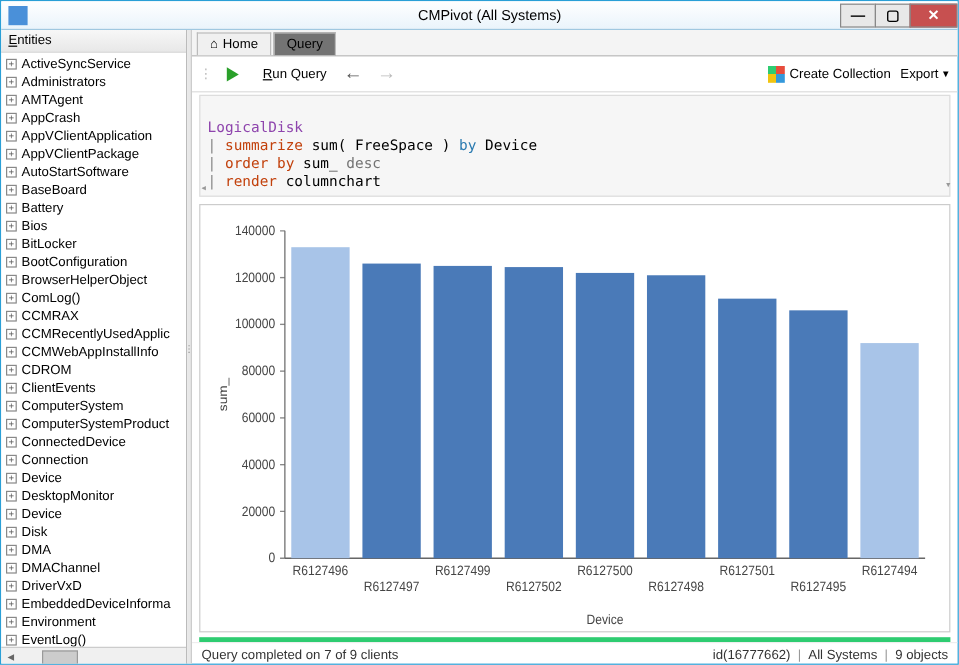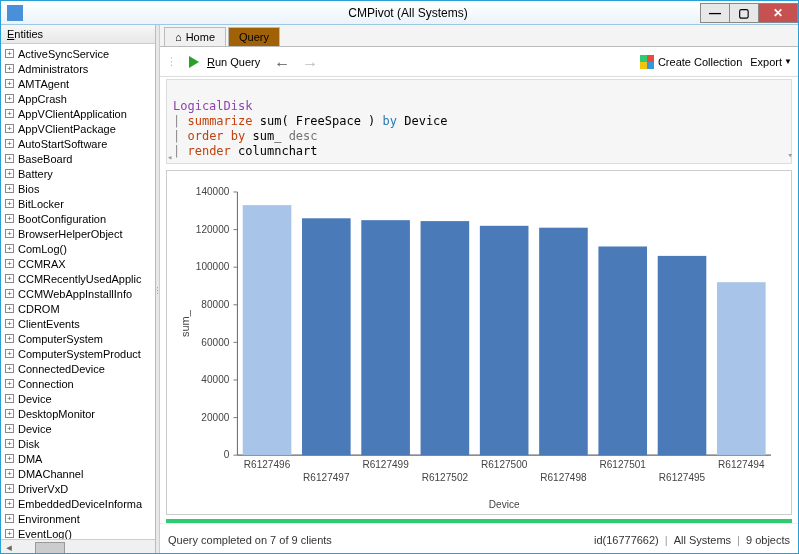--- a/index.html
+++ b/index.html
@@ -16,25 +16,25 @@
 .side-header u { text-decoration: underline; }
 .tree { flex:1; overflow:hidden; background:#fff; padding:2px 0; }
 .tree-item { display:flex; align-items:center; padding:0 4px; height:15px; white-space:nowrap; overflow:hidden; }
 .tree-item .plus { width:9px; height:9px; border:1px solid #888; font-size:8px; line-height:7px; text-align:center; margin-right:4px; color:#555;}
 .side-scroll { height:16px; border-top:1px solid #ccc; display:flex; align-items:center; background:#f0f0f0; }
 .side-scroll .arr { width:16px; text-align:center; color:#666; }
 .side-scroll .thumb { width:30px; height:12px; background:#ccc; border:1px solid #999; margin-left:18px;}
 .drag { width:4px; background:#e8e8e8; border-right:1px solid #ccc; display:flex; align-items:center; justify-content:center; color:#888; font-size:8px;}
 .content { flex:1; display:flex; flex-direction:column; }
 .tabrow { height:22px; display:flex; align-items:flex-end; border-bottom:1px solid #bbb; padding-left:4px; background:#f4f4f4;}
-.tab { padding:3px 10px; border:1px solid #bbb; border-bottom:none; background:#a16207; margin-right:2px; font-size:11px; display:flex; align-items:center; gap:4px;}
+.tab { padding:3px 10px; border:1px solid #bbb; border-bottom:none; background:#737373; margin-right:2px; font-size:11px; display:flex; align-items:center; gap:4px;}
 .tab.home { background:#f0f0f0;}
 .tab .homeicon { font-size:11px; }
 .toolbar { height:30px; display:flex; align-items:center; padding:0 6px; border-bottom:1px solid #ddd; gap:8px; }
-.runbtn { display:flex; align-items:center; gap:8px; padding:2px 4px;justify-content:flex-end; }
+.runbtn { display:flex; align-items:center; gap:20px; padding:2px 4px;justify-content:flex-end; }
 .runbtn .tri { width:0;height:0;border-left:10px solid #2aa02a;border-top:6px solid transparent;border-bottom:6px solid transparent;}
 .navarr { font-size:16px; color:#555; padding:0 2px;}
 .spacer { flex:1; }
 .collbtn { display:flex; align-items:center; gap:4px; }
 .collicon { width:14px;height:14px; background: conic-gradient(#e74c3c 0 25%, #3498db 0 50%, #f1c40f 0 75%, #2ecc71 0);}
 .export { display:flex; align-items:center; gap:2px;}
 .export .drop { font-size:8px;}
 .editor { background:#f6f6f6; border:1px solid #ddd; margin:2px 6px; padding:4px 6px; font-family: Consolas, monospace; font-size:12px; line-height:15px; white-space:pre; position:relative;}
 .editor .kw-table { color:#8e44ad;}
 .editor .pipe { color:#888;}
@@ -42,21 +42,21 @@
 .editor .kw-by { color:#2a7ab0;}
 .editor .desc { color:#737373;}
 .editor .scroll-h { position:absolute; left:0; bottom:-2px; font-size:9px; color:#999;}
 .editor .scroll-v { position:absolute; right:-2px; bottom:0; font-size:9px; color:#999;}
 .chartwrap { flex:1; margin:4px 6px; border:1px solid #ccc; position:relative; background:#fff; padding:10px 10px 4px 10px;}
 .chart { width:100%; height:100%; }
 .bottabs { height:22px; display:flex; align-items:flex-end; padding-left:6px; }
 .bottab { padding:2px 10px; border:1px solid #bbb; border-bottom:none; background:#f0f0f0; margin-right:2px; font-size:11px;}
 .bottab.active { background:#fff;}
 .progress { height:4px; background:#2ecc71; margin:0 6px; }
-.status { height:32px; display:flex; align-items:center; padding:0 8px; font-size:11px; color:#333; border-top:1px solid #eee;}
+.status { height:20px; display:flex; align-items:center; padding:0 8px; font-size:11px; color:#333; border-top:1px solid #eee;}
 .status .sep { margin:0 6px; color:#999;}
 .status .right { margin-left:auto; display:flex; align-items:center;}
 svg text { font-size:10px; fill:#444; font-family: "Segoe UI", sans-serif;}
 .bar-a { fill:#a8c4e8; }
 .bar-b { fill:#4a7ab8; }
 </style>
 </head>
 <body>
 
 <div class="titlebar">

